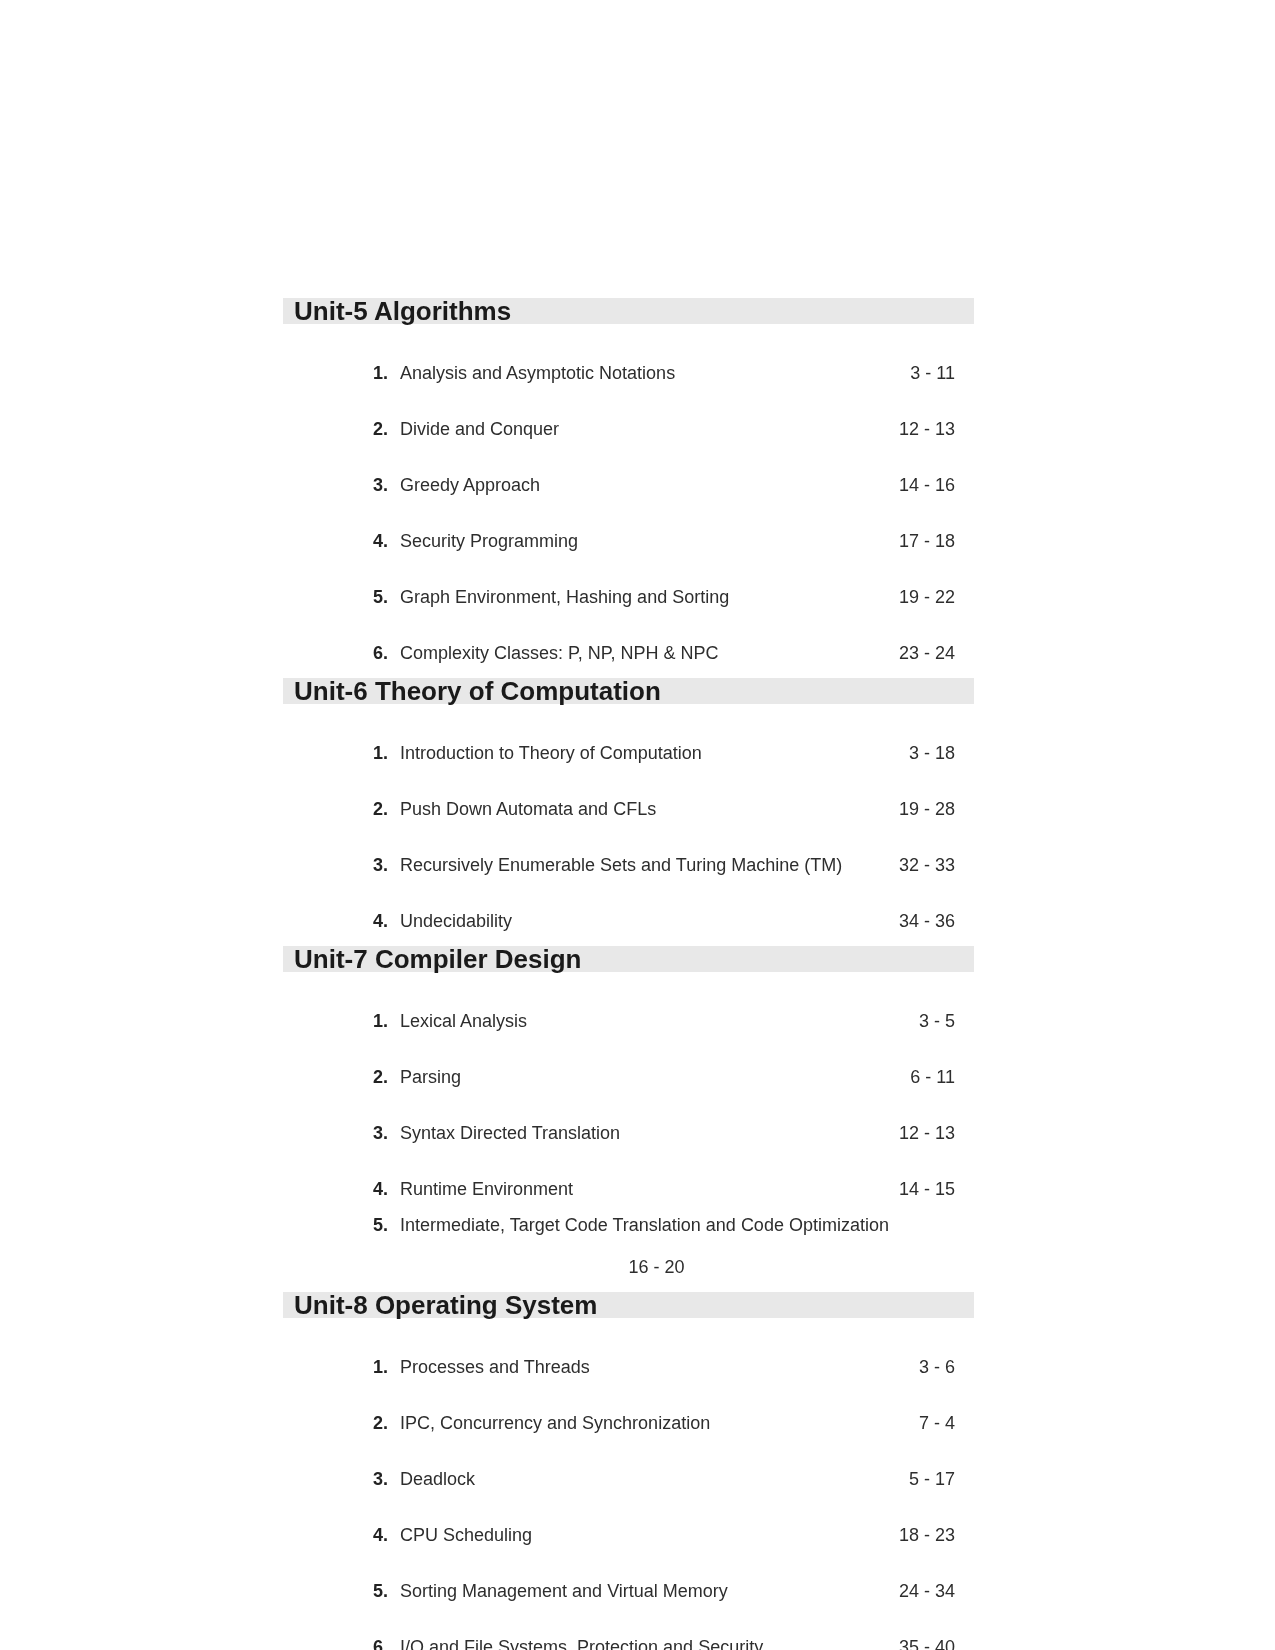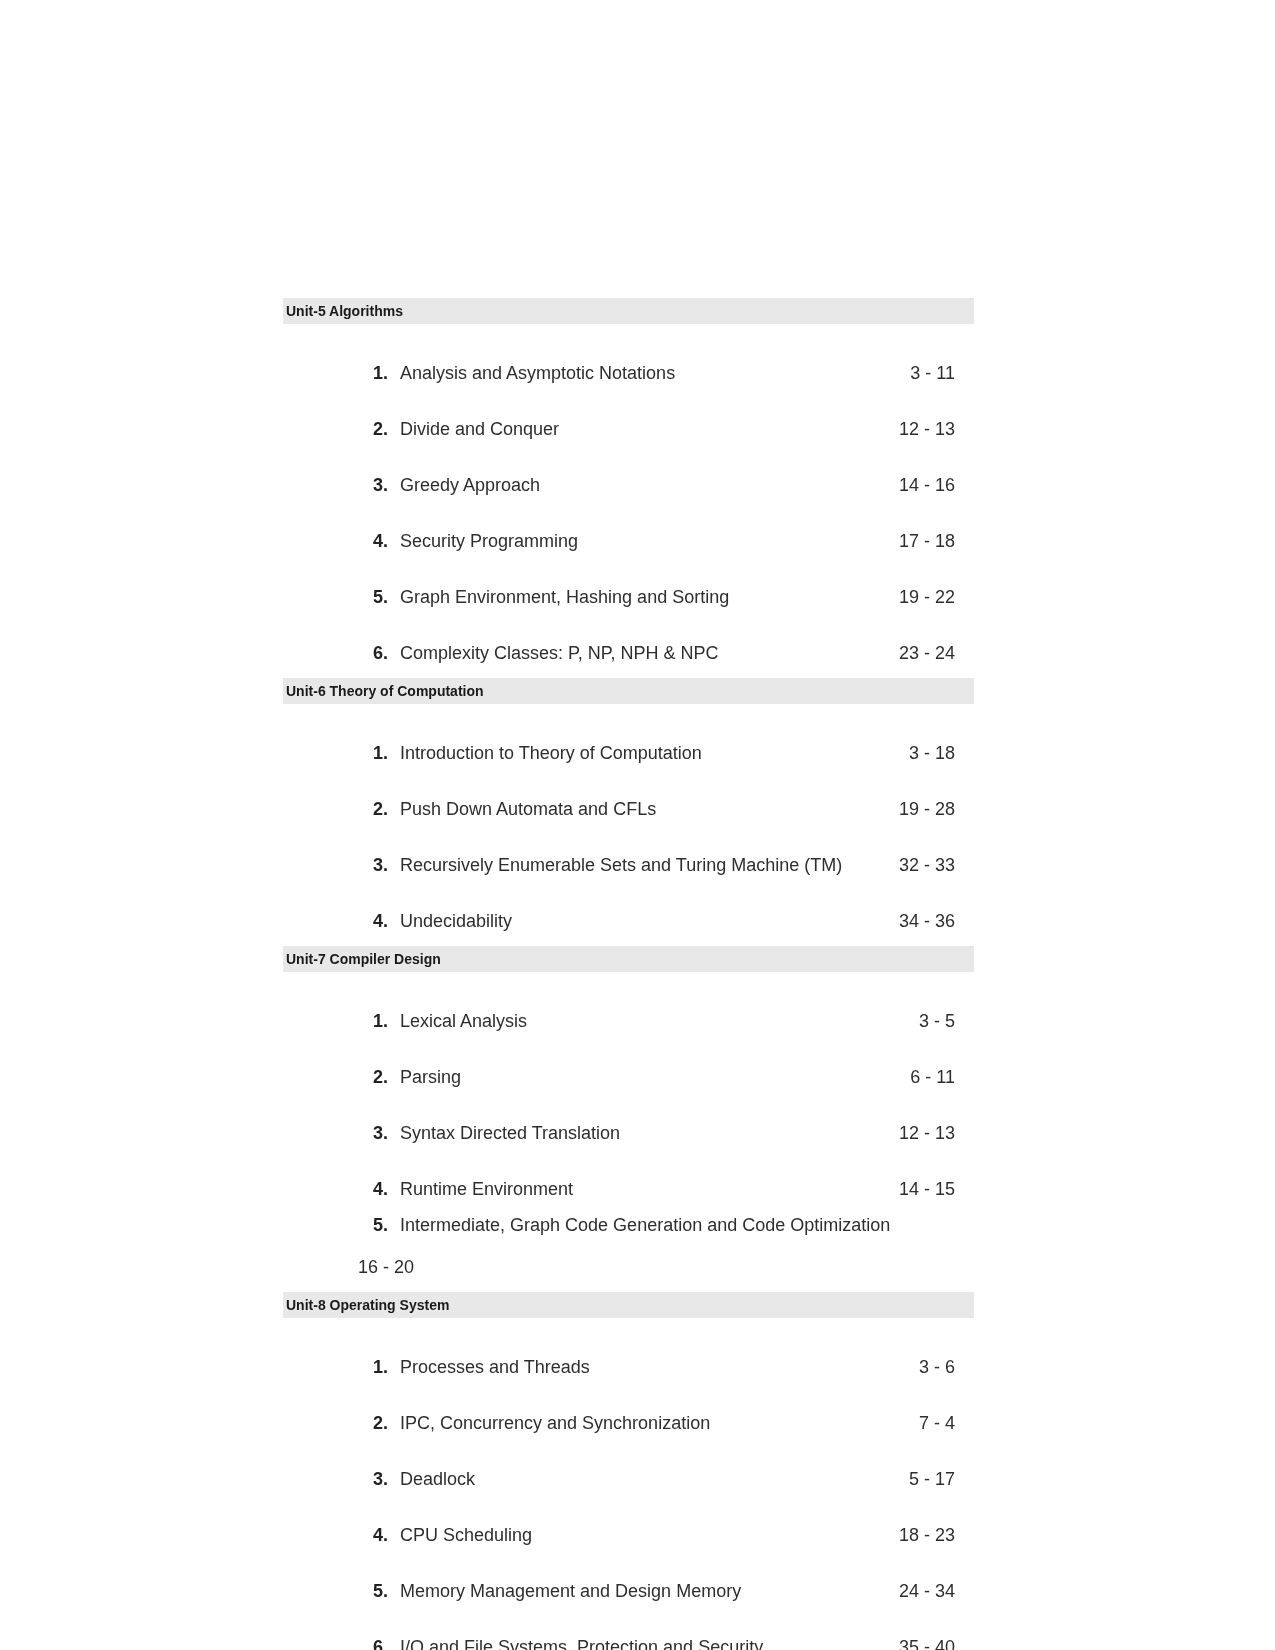--- a/index.html
+++ b/index.html
@@ -17,25 +17,25 @@
   }
   .toc {
     position: absolute;
     left: 283px;
     top: 298px;
     width: 691px;
   }
   .unit-header {
     background: #e8e8e8;
     color: #1a1a1a;
-    font-size: 14px;
+    font-size: 26px;
     font-weight: bold;
     line-height: 26px;
     height: 26px;
-    padding-left: 3px;
+    padding-left: 11px;
   }
   .unit-list {
     list-style: none;
     margin: 18px 0 11px 0;
     padding: 0;
   }
   .row {
     display: flex;
     flex-wrap: wrap;
     align-items: baseline;
@@ -56,21 +56,21 @@
     white-space: nowrap;
   }
   .row-pages {
     margin-left: auto;
     white-space: nowrap;
     padding-left: 10px;
     margin-top: 20px;
   }
   .row.wrap .row-pages {
     flex-basis: 100%;
-    text-align: left;
+    text-align: center;
     margin-left: 0;
     padding-left: 0;
   }
 </style>
 </head>
 <body>
 
 <div class="page">
   <div class="toc">
 
@@ -154,21 +154,21 @@
           <span class="row-title">Syntax Directed Translation</span>
           <span class="row-pages">12 - 13</span>
         </li>
         <li class="row">
           <span class="row-num">4.</span>
           <span class="row-title">Runtime Environment</span>
           <span class="row-pages">14 - 15</span>
         </li>
         <li class="row wrap">
           <span class="row-num">5.</span>
-          <span class="row-title">Intermediate, Graph Code Generation and Code Optimization</span>
+          <span class="row-title">Intermediate, Target Code Translation and Code Optimization</span>
           <span class="row-pages">16 - 20</span>
         </li>
       </ol>
     </div>
 
     <div class="unit-section">
       <div class="unit-header">Unit-8 Operating System</div>
       <ol class="unit-list">
         <li class="row">
           <span class="row-num">1.</span>
@@ -185,21 +185,21 @@
           <span class="row-title">Deadlock</span>
           <span class="row-pages">5 - 17</span>
         </li>
         <li class="row">
           <span class="row-num">4.</span>
           <span class="row-title">CPU Scheduling</span>
           <span class="row-pages">18 - 23</span>
         </li>
         <li class="row">
           <span class="row-num">5.</span>
-          <span class="row-title">Memory Management and Design Memory</span>
+          <span class="row-title">Sorting Management and Virtual Memory</span>
           <span class="row-pages">24 - 34</span>
         </li>
         <li class="row">
           <span class="row-num">6.</span>
           <span class="row-title">I/O and File Systems, Protection and Security</span>
           <span class="row-pages">35 - 40</span>
         </li>
       </ol>
     </div>
 

